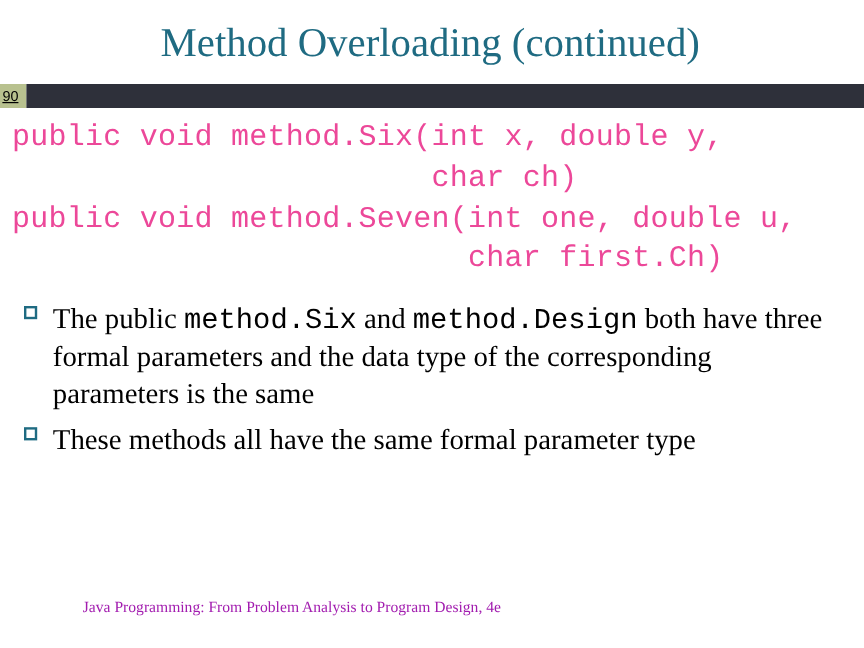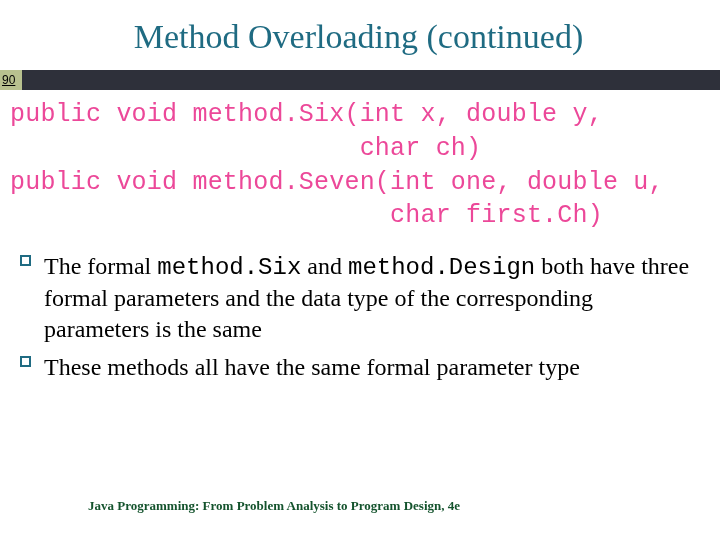--- a/index.html
+++ b/index.html
@@ -66,45 +66,44 @@
     border: 2px solid #1f6b82;
     background: transparent;
   }
   .mono {
     font-family: "Courier New", Courier, monospace;
     margin-top: 28px;
   }
   .footer {
     position: absolute;
     bottom: 26px;
-    left: 88px;
+    left: 69px;
     font-size: 13px;
-    color: #14532d;
-    font-weight: bold;
+    color: #a21caf;
   }
 </style>
 </head>
 <body>
 
 <h1 class="title">Method Overloading (continued)</h1>
 
 <div class="slide-number-bar">
   <div class="slide-number">90</div>
   <div class="bar-right"></div>
 </div>
 
 <div class="code-block"><span>public void method.Six(int x, double y,</span>
 <span>                       char ch)</span>
 <span>public void method.Seven(int one, double u,</span>
 <span>                         char first.Ch)</span></div>
 
 <div class="bullets">
   <div class="bullet">
     <span class="bullet-marker"></span>
-    <span>The formal </span><span class="mono">method.Six</span><span> and </span><span class="mono">method.Design</span><span> both have three formal parameters and the data type of the corresponding parameters is the same</span>
+    <span>The public </span><span class="mono">method.Six</span><span> and </span><span class="mono">method.Design</span><span> both have three formal parameters and the data type of the corresponding parameters is the same</span>
   </div>
   <div class="bullet">
     <span class="bullet-marker"></span>
     <span>These methods all have the same formal parameter type</span>
   </div>
 </div>
 
 <div class="footer">Java Programming: From Problem Analysis to Program Design, 4e</div>
 
 </body></html>

